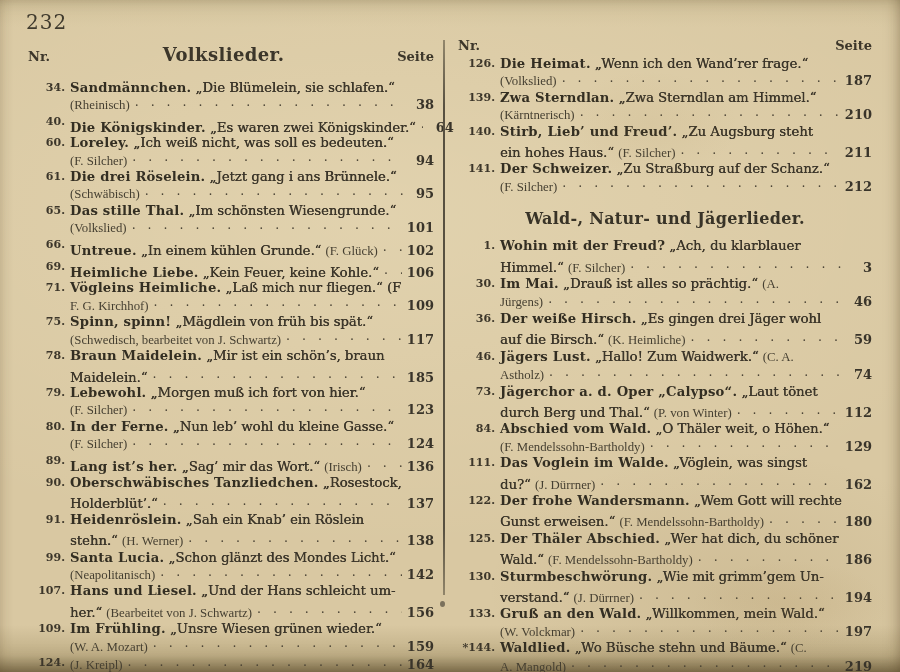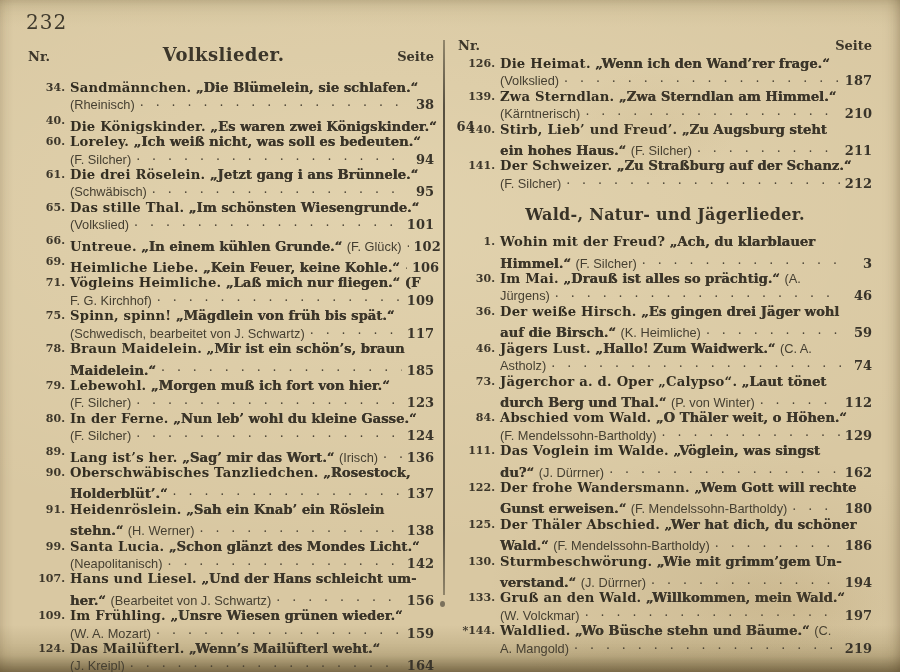--- a/index.html
+++ b/index.html
@@ -38,22 +38,22 @@
 
   .sec-head { text-align:center; font-weight:700; font-size:16px; letter-spacing:.3px;
               margin:14px 0 10px 0; color:#383327; }
 
   .entry { position:relative; padding-left:42px; }
   .nr { position:absolute; left:0; top:0; width:37px; text-align:right;
         font-weight:700; font-size:11px; line-height:15.4px; }
   .line { font-size:13.2px; line-height:15.4px; }
   .line span { white-space:pre; }
   .bold-t { font-weight:700; letter-spacing:.2px; color:#332e22; }
-  .txt { font-weight:700; text-shadow:.3px 0 0 currentColor;margin-top:6px; }
-  .roman { font-family:Liberation Sans, sans-serif; font-size:12.8px; color:#453f31; }
+  .txt { font-weight:400; text-shadow:.3px 0 0 currentColor;margin-top:6px; }
+  .roman { font-family:Liberation Serif, serif; font-size:12.8px; color:#453f31; }
   .leader { display:flex; align-items:baseline; }
   .dots { flex:1 1 auto; min-width:4px; overflow:hidden; position:relative; height:14px; margin:0 5px 0 3px; }
   .dots::after { content:". . . . . . . . . . . . . . . . . . . . . . . . . . . . . . . . . . . . . . . .";
                  position:absolute; left:2px; bottom:0; white-space:nowrap;
                  letter-spacing:4px; font-size:12.5px; color:#4a4335; }
   .pg { font-weight:700; font-size:13px; min-width:26px; text-align:right; color:#39342a; }
 </style>
 </head>
 <body>
 
@@ -228,21 +228,20 @@
           <span class="nr">109.</span>
           <div class="line"><span class="bold-t">Im Frühling.</span><span class="txt"> „Unsre Wiesen grünen wieder.“</span></div>
           <div class="line leader">
             <span class="roman">(W. A. Mozart)</span>
             <span class="dots"></span>
             <span class="pg">159</span>
           </div>
         </div>
         <div class="entry">
           <span class="nr">124.</span>
-          <div class="line"><span class="bold-t">Das Mailüfterl.</span><span class="txt"> „Wenn’s Mailüfterl weht.“</span></div>
           <div class="line leader">
             <span class="roman">(J. Kreipl)</span>
             <span class="dots"></span>
             <span class="pg">164</span>
           </div>
         </div>
       </div>
   </div>
 
   <div class="divider"></div>

